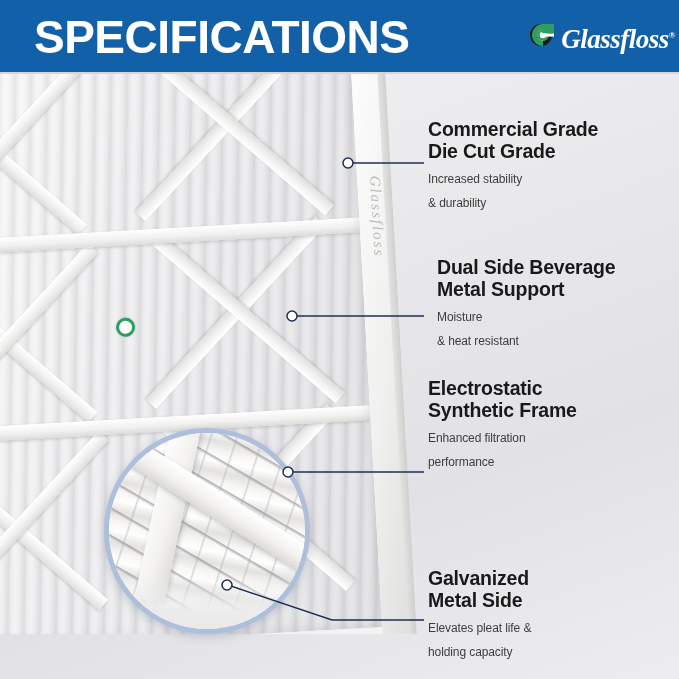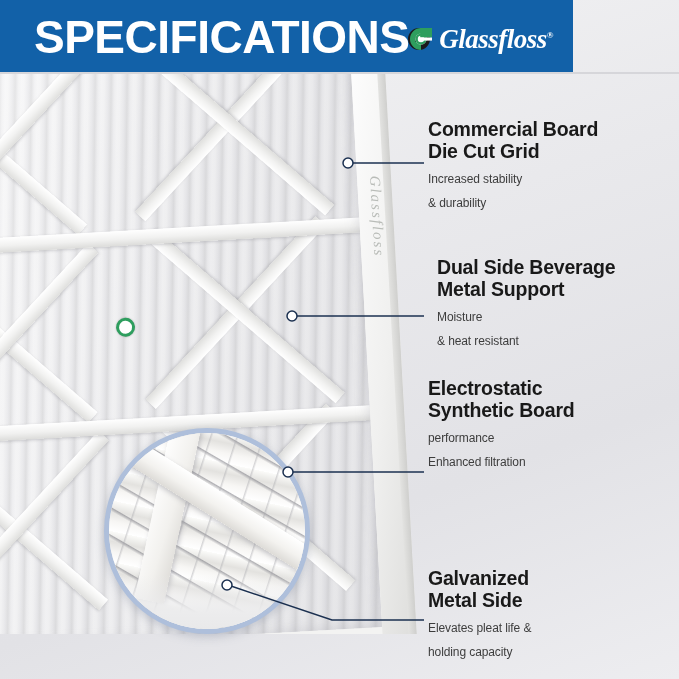--- a/index.html
+++ b/index.html
@@ -15,44 +15,44 @@
     width: 679px;
     height: 679px;
     overflow: hidden;
     background: linear-gradient(160deg, #f4f4f5 0%, #e9e9ec 40%, #e2e2e6 70%, #ededf0 100%);
   }
 
   
   #header-bar {
     position: absolute;
     left: 0; top: 0;
-    width: 573px;
+    width: 679px;
     height: 72px;
     background: #1261a8;
     overflow: hidden;
   }
   #header-title {
     position: absolute;
     left: 34px;
     top: 12px;
     font-size: 46px;
     font-weight: bold;
     color: #ffffff;
     letter-spacing: -0.5px;
     line-height: 50px;
     white-space: nowrap;
     font-family: "Liberation Sans", sans-serif;
   }
   #brand-logo {
     position: absolute;
-    right: 20px;
+    right: 4px;
     top: 20px;
     height: 34px;
     display: flex;
-    align-items: flex-end;
+    align-items: flex-start;
     gap: 3px;
   }
   #brand-mark {
     width: 30px;
     height: 30px;
     position: relative;
     flex: none;
   }
   #brand-wordmark {
     font-family: "Liberation Serif", serif;
@@ -331,22 +331,22 @@
     <g fill="#ffffff" stroke="#1b3050" stroke-width="1.5">
       <circle cx="348" cy="163" r="5"></circle>
       <circle cx="292" cy="316" r="5"></circle>
       <circle cx="288" cy="472" r="5"></circle>
       <circle cx="227" cy="585" r="5"></circle>
     </g>
   </svg>
 
   <div class="callout" id="callout-0">
     <div class="callout-title">
-      <div>Commercial Board</div>
-      <div>Die Cut Grid</div>
+      <div>Commercial Grade</div>
+      <div>Die Cut Grade</div>
     </div>
     <div class="callout-body">
       <div>Increased stability</div>
       <div>&amp; durability</div>
     </div>
   </div>
 
   <div class="callout" id="callout-1">
     <div class="callout-title">
       <div>Dual Side Beverage</div>
@@ -354,25 +354,25 @@
     </div>
     <div class="callout-body">
       <div>Moisture</div>
       <div>&amp; heat resistant</div>
     </div>
   </div>
 
   <div class="callout" id="callout-2">
     <div class="callout-title">
       <div>Electrostatic</div>
-      <div>Synthetic Board</div>
+      <div>Synthetic Frame</div>
     </div>
     <div class="callout-body">
+      <div>Enhanced filtration</div>
       <div>performance</div>
-      <div>Enhanced filtration</div>
     </div>
   </div>
 
   <div class="callout" id="callout-3">
     <div class="callout-title">
       <div>Galvanized</div>
       <div>Metal Side</div>
     </div>
     <div class="callout-body">
       <div>Elevates pleat life &amp;</div>

